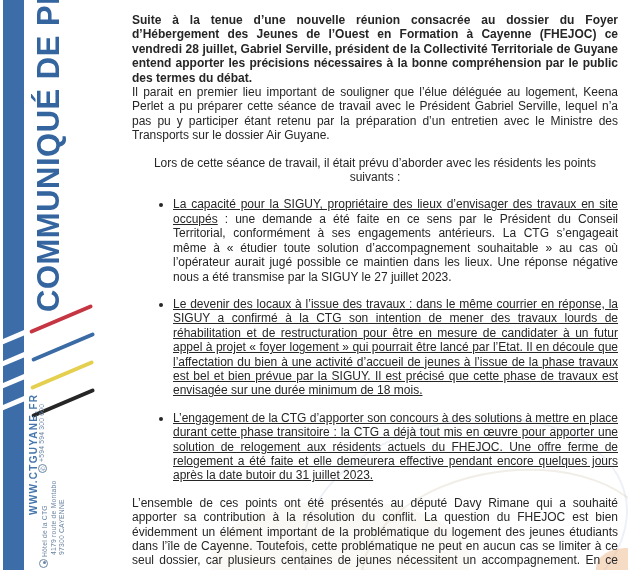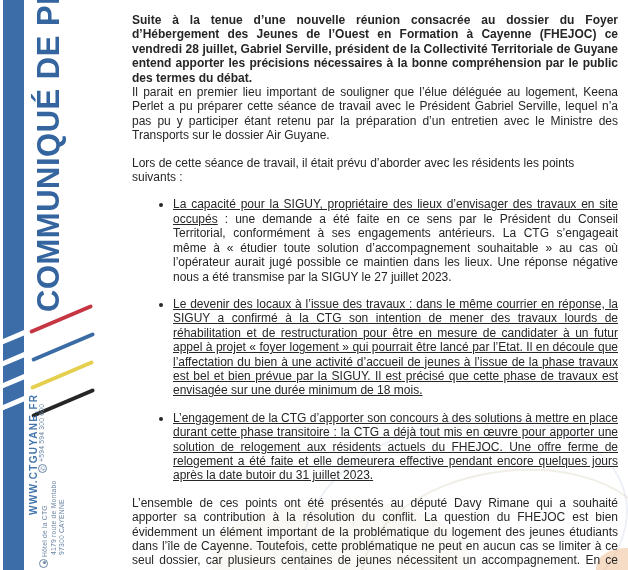--- a/index.html
+++ b/index.html
@@ -77,21 +77,21 @@
   
   main {
     position:absolute; left:132px; top:13px; width:486px; z-index:1;
     color:var(--body_text);
     font-size:12px; line-height:14.4px;
     text-align:justify;
   }
   main p { margin:0; }
   .bold { font-weight:bold; }
   .gap { margin-top:13px; }
-  .left-align { text-align:left; }
+  .left-align { text-align:center; }
   ul.points { margin:13px 0 0 0; padding-left:41px; list-style:disc outside; }
   ul.points li { padding-left:0; }
   ul.points li + li { margin-top:13px;text-decoration:underline; }
   .u { text-decoration:underline; }
 </style>
 </head>
 <body>
 
 <div class="page">
 

